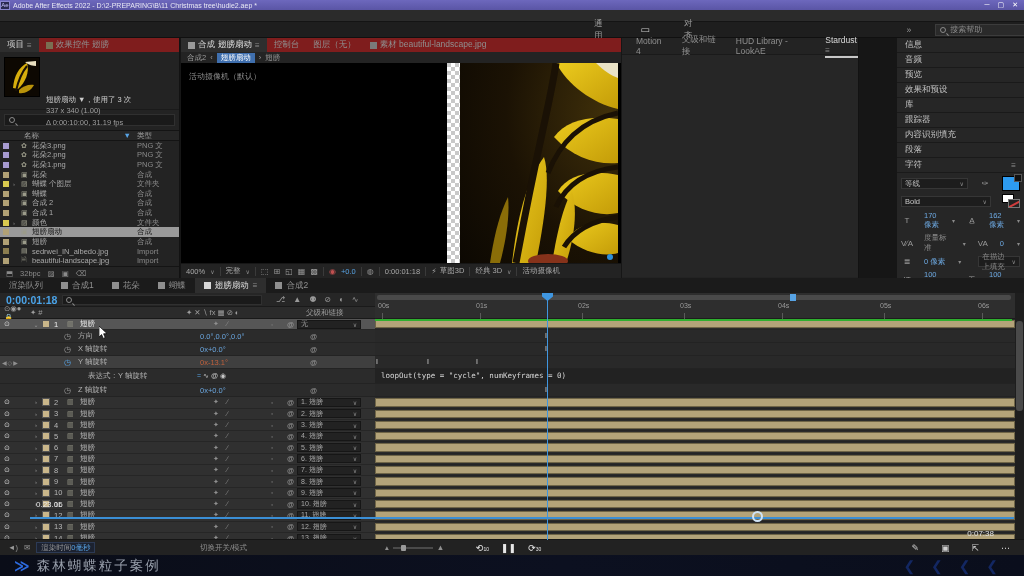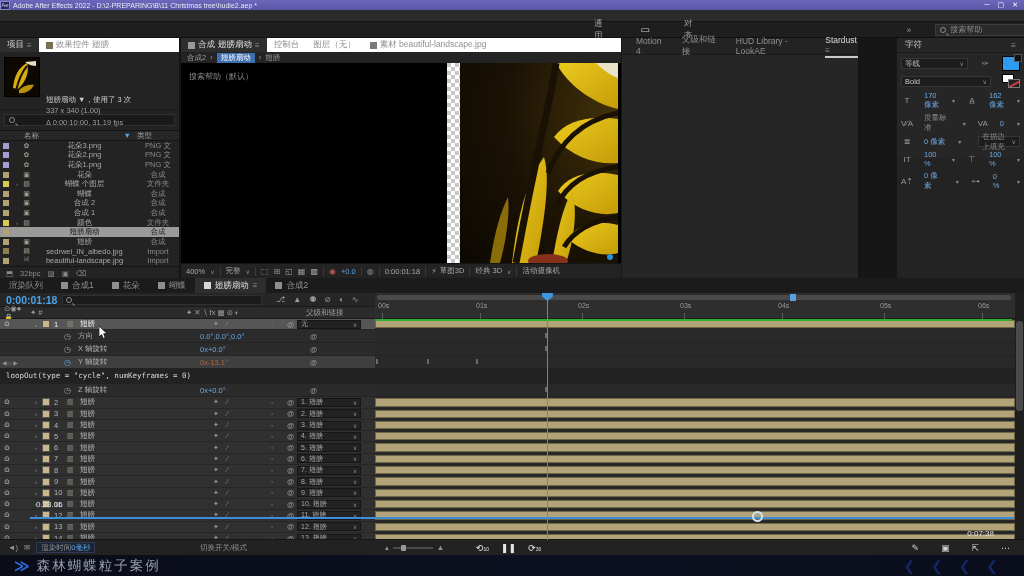--- a/index.html
+++ b/index.html
@@ -24,37 +24,37 @@
   .tlabel{color:#9a9a9a;font-size:8.5px;margin:0 6px 0 2px;}
   .wstabs{margin-left:auto;display:flex;align-items:center;gap:14px;font-size:8.5px;color:#9a9a9a;}
   .wstab.active{color:#57a3e4;}
   .helpsearch{display:flex;align-items:center;gap:4px;background:#2a2a2a;border:1px solid #3c3c3c;height:12px;width:120px;margin:0 6px 0 10px;padding:0 4px;color:#8a8a8a;font-size:8px;}
   .lens{width:6px;height:6px;border:1px solid #8a8a8a;border-radius:50%;position:relative;flex:0 0 auto;}
   .lens::after{content:"";position:absolute;width:3px;height:1px;background:#8a8a8a;transform:rotate(45deg);left:5px;top:6px;}
 
   
   .main{left:0;top:38px;width:1024px;height:240px;}
   .panel{position:absolute;background:#232323;}
-  .ptabs{height:14px;background:#ffffff;display:flex;align-items:stretch;font-size:8.5px;color:#8f8f8f;}
+  .ptabs{height:14px;background:#7f1d1d;display:flex;align-items:stretch;font-size:8.5px;color:#8f8f8f;}
   .ptab{display:flex;align-items:center;gap:3px;padding:0 7px;}
   .ptab.active{background:#2e2e2e;color:#d6d6d6;}
   .hamb{color:#8f8f8f;font-size:8px;}
 
   
   .project{left:0;top:0;width:180px;height:240px;border-right:1px solid #121212;}
   .pinfo{position:relative;height:58px;border-bottom:1px solid #1a1a1a;}
   .pthumb{position:absolute;left:4px;top:5px;width:36px;height:40px;background:#0c0803;border:1px solid #000;}
   .pmeta{position:absolute;left:46px;top:6px;font-size:7.5px;color:#9f9f9f;line-height:1.5;}
   .pmeta .t1{color:#cfcfcf;margin-top:36px;}
   .psearch{margin:4px;height:12px;background:#1a1a1a;border:1px solid #303030;display:flex;align-items:center;gap:4px;padding:0 4px;color:#777;}
   .pcolhead{height:11px;display:flex;font-size:7.5px;color:#9f9f9f;border-top:1px solid #141414;border-bottom:1px solid #141414;align-items:center;background:#262626;}
   .pcolhead .cname{padding-left:24px;flex:1;}
   .pcolhead .sort{color:#57a3e4;margin-right:6px;}
   .pcolhead .ctype{width:42px;}
-  .plist{height:125px;overflow:hidden;text-align:center;}
+  .plist{height:125px;overflow:hidden;}
   .prow{height:9.6px;display:flex;align-items:center;font-size:7.5px;color:#a8a8a8;}
   .prow.sel{background:#9a9a9a;color:#111;}
   .prow.sel .ptype{color:#222;}
   .plabel{width:6px;height:6px;margin:0 4px 0 3px;flex:0 0 auto;}
   .pexp{width:8px;color:#8a8a8a;font-size:6px;flex:0 0 auto;}
   .picon{width:11px;color:#9b9b8a;font-size:7px;flex:0 0 auto;}
   .pname{flex:1;overflow:hidden;white-space:nowrap;}
   .ptype{width:42px;color:#8a8a8a;flex:0 0 auto;}
   .pfoot{height:13px;display:flex;align-items:center;gap:7px;padding:0 6px;color:#8a8a8a;font-size:7.5px;border-top:1px solid #141414;}
 
@@ -418,21 +418,21 @@
         </span>
       </div>
       <div class="vnav">
         <span>合成2</span>
         <span>‹</span>
         <span class="cur">翅膀扇动</span>
         <span>›</span>
         <span>翅膀</span>
       </div>
       <div class="canvas">
-        <span class="camlabel">搜索帮助（默认）</span>
+        <span class="camlabel">活动摄像机（默认）</span>
         <div class="checker"></div>
         <svg class="wing" viewBox="0 0 158 200" preserveAspectRatio="none">
           <defs>
             <radialGradient id="gbg" cx="95%" cy="25%" r="120%">
               <stop offset="0" stop-color="#40300a"></stop>
                 <stop offset="55%" stop-color="#1b1204"></stop>
                 <stop offset="1" stop-color="#0c0802"></stop>
             </radialGradient>
             <linearGradient id="gy" x1="0" y1="0" x2="1" y2="1">
               <stop offset="0" stop-color="#eccb1e"></stop>
@@ -498,20 +498,46 @@
       <div class="fxtabs" id="fxtabs">
           <span class="fxtab"><span>Motion 4</span></span>
           <span class="fxtab"><span>父级和链接</span></span>
           <span class="fxtab"><span>HUD Library - LookAE</span></span>
           <span class="fxtab active"><span>Stardust</span><span class="hamb"> ≡</span></span>
         </div>
       <div class="fxbody"></div>
     </div>
 
     <div class="panel side">
+      <div id="sideheads">
+          <div class="shead">
+            <span>信息</span>
+          </div>
+          <div class="shead">
+            <span>音频</span>
+          </div>
+          <div class="shead">
+            <span>预览</span>
+          </div>
+          <div class="shead">
+            <span>效果和预设</span>
+          </div>
+          <div class="shead">
+            <span>库</span>
+          </div>
+          <div class="shead">
+            <span>跟踪器</span>
+          </div>
+          <div class="shead">
+            <span>内容识别填充</span>
+          </div>
+          <div class="shead">
+            <span>段落</span>
+          </div>
+        </div>
       <div class="shead">
         <span>字符</span>
           <span class="hamb" style="margin-left:auto;">≡</span>
       </div>
       <div class="charpanel">
         <div class="chrow">
           <span class="seldd">
               <span>等线</span>
               <span class="chcar">∨</span>
             </span>
@@ -681,20 +707,24 @@
           <span class="propval red">0x-13.1°</span>
           <span class="propat">@</span>
         </div>
         <div class="lright">
           <span class="kf" style="left:1px;">Ι</span>
           <span class="kf" style="left:52px;">Ι</span>
           <span class="kf" style="left:101px;">Ι</span>
         </div>
       </div>
       <div class="proprow" style="height:15px;">
+        <div class="lleft">
+          <span class="propname" style="left:88px;">表达式：Y 轴旋转</span>
+          <span class="exicons"><span class="eon">=</span><span>∿</span><span>@</span><span>◉</span></span>
+        </div>
         <div class="lright" style="background:#222;">
           <span class="expr">loopOut(type = "cycle", numKeyframes = 0)</span>
         </div>
       </div>
       <div class="proprow" style="height:13px;">
         <div class="lleft">
           <span class="stopw">◷</span>
           <span class="propname">Z 轴旋转</span>
           <span class="propval">0x+0.0°</span>
           <span class="propat">@</span>

